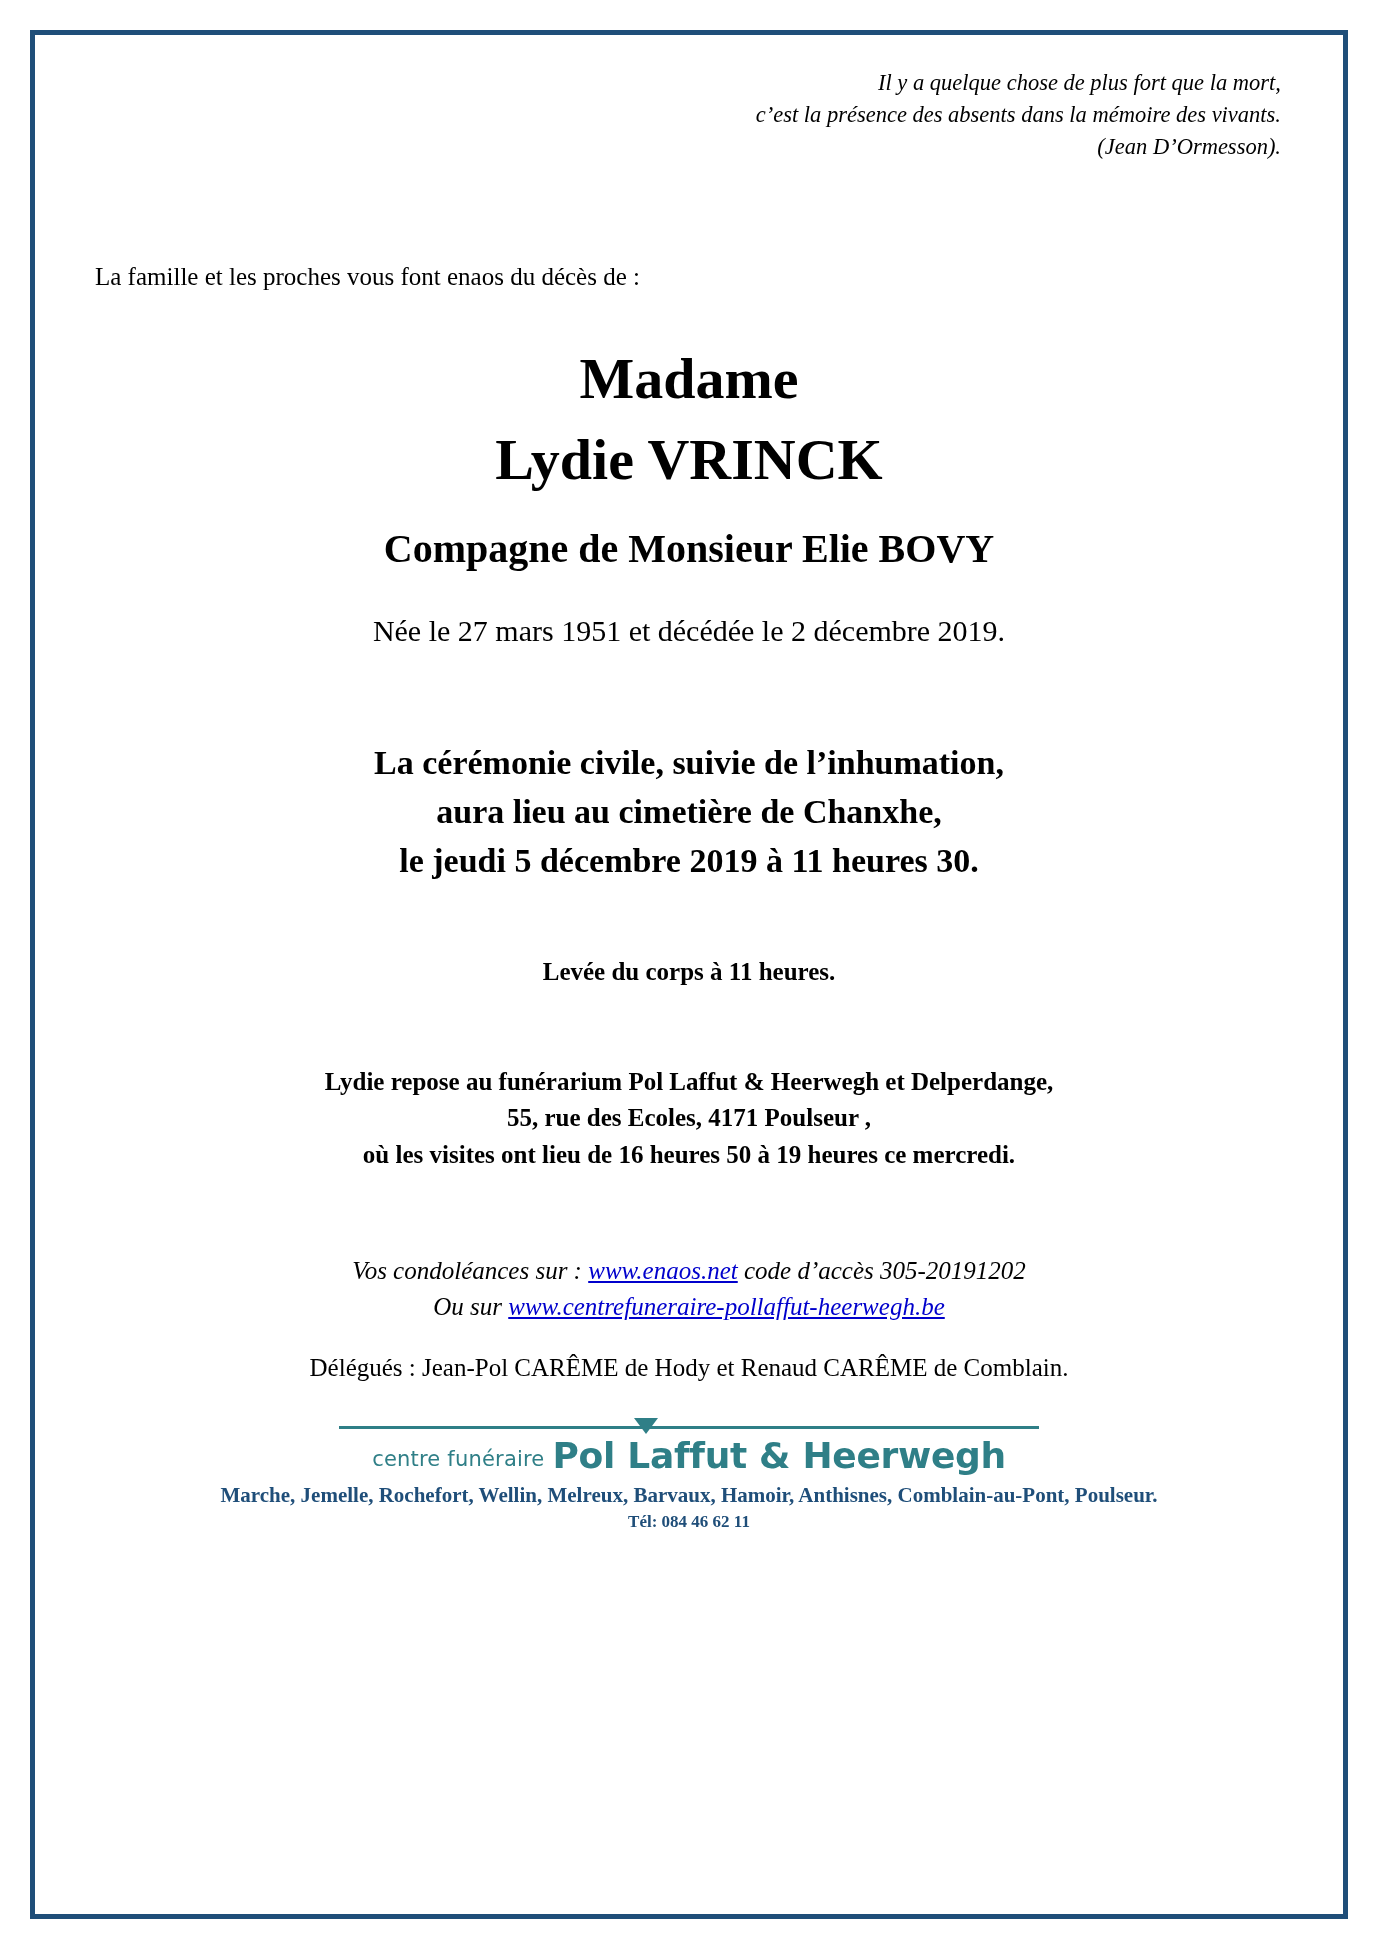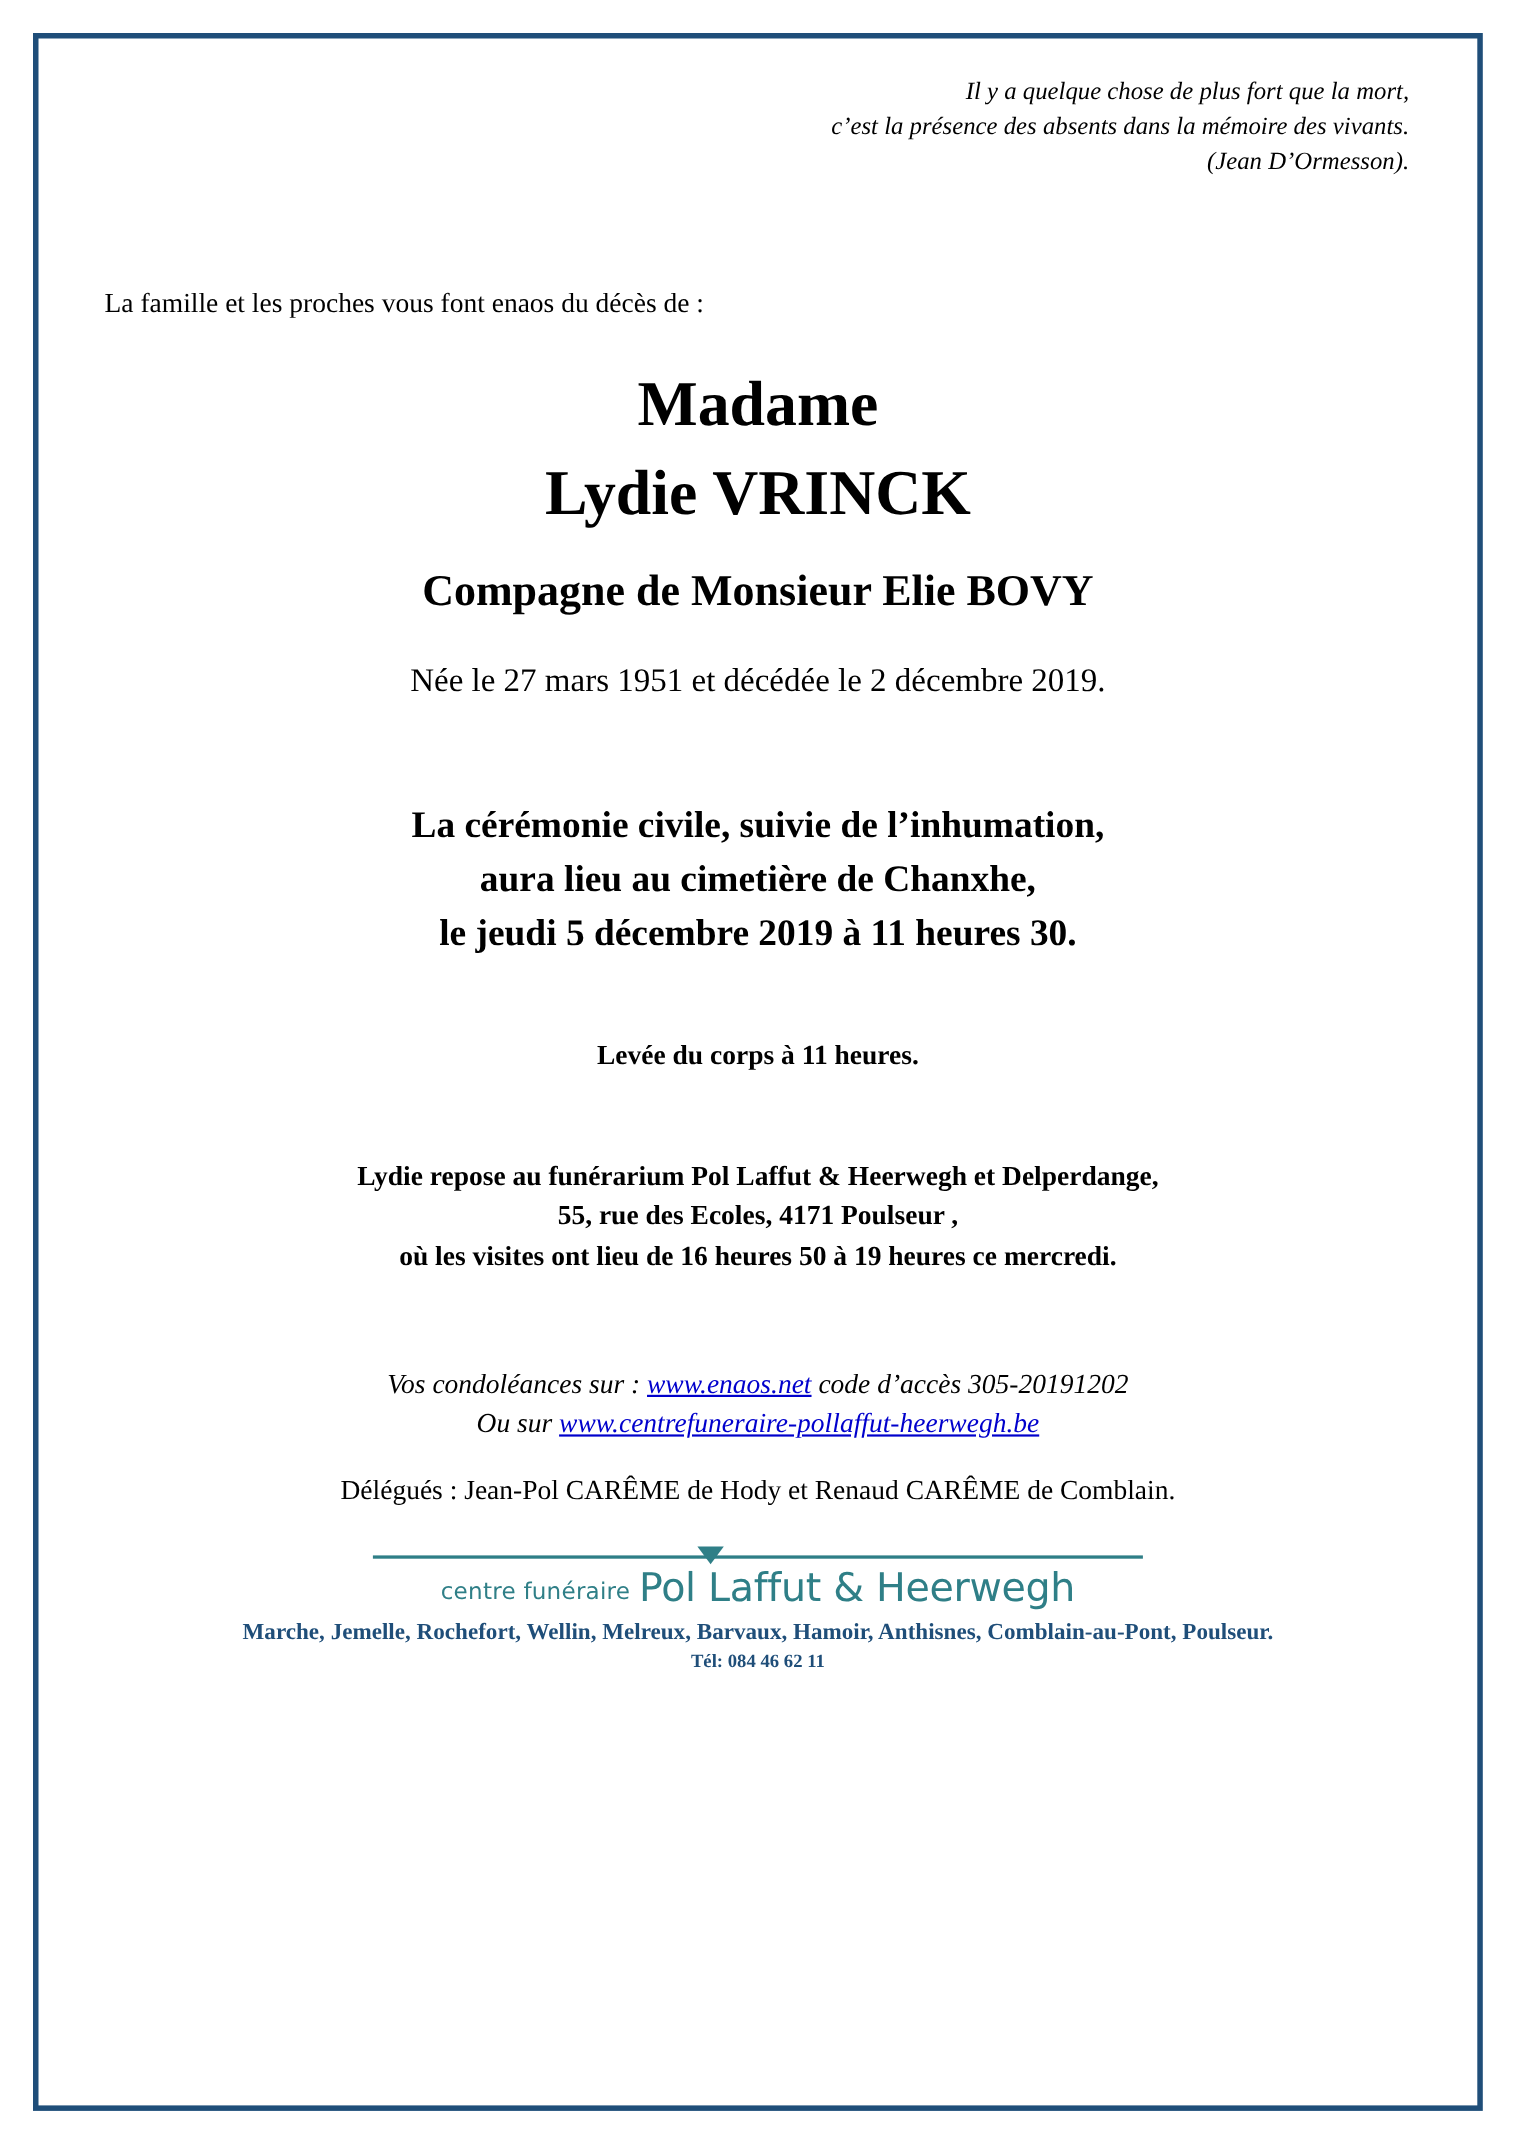--- a/index.html
+++ b/index.html
@@ -51,21 +51,21 @@
   .quote div { white-space: nowrap; }
 
   .intro {
     margin-top: 100px;
     font-size: 25px;
     padding-left: 10px;
   }
 
   .name-block {
     text-align: center;
-    margin-top: 42px;
+    margin-top: 54px;
   }
   .name-madame {
     font-size: 58px;
     font-weight: bold;
     line-height: 1.18;
   }
   .name-person {
     font-size: 58px;
     font-weight: bold;
     line-height: 1.2;
@@ -142,21 +142,21 @@
   .logo-centre {
     font-family: "DejaVu Sans", sans-serif;
     font-size: 21px;
     color: #2F7F87;
     padding-bottom: 5px;
     letter-spacing: 0.2px;
   }
   .logo-main {
     font-family: "DejaVu Sans", sans-serif;
     font-size: 36px;
-    font-weight: normal;
+    font-weight: bold;
     color: #2F7F87;
     letter-spacing: -0.3px;
   }
   .logo-tri {
     position: absolute;
     left: 50%;
     transform: translateX(-55px);
     top: -17px;
     width: 0; height: 0;
     border-left: 12px solid transparent;

